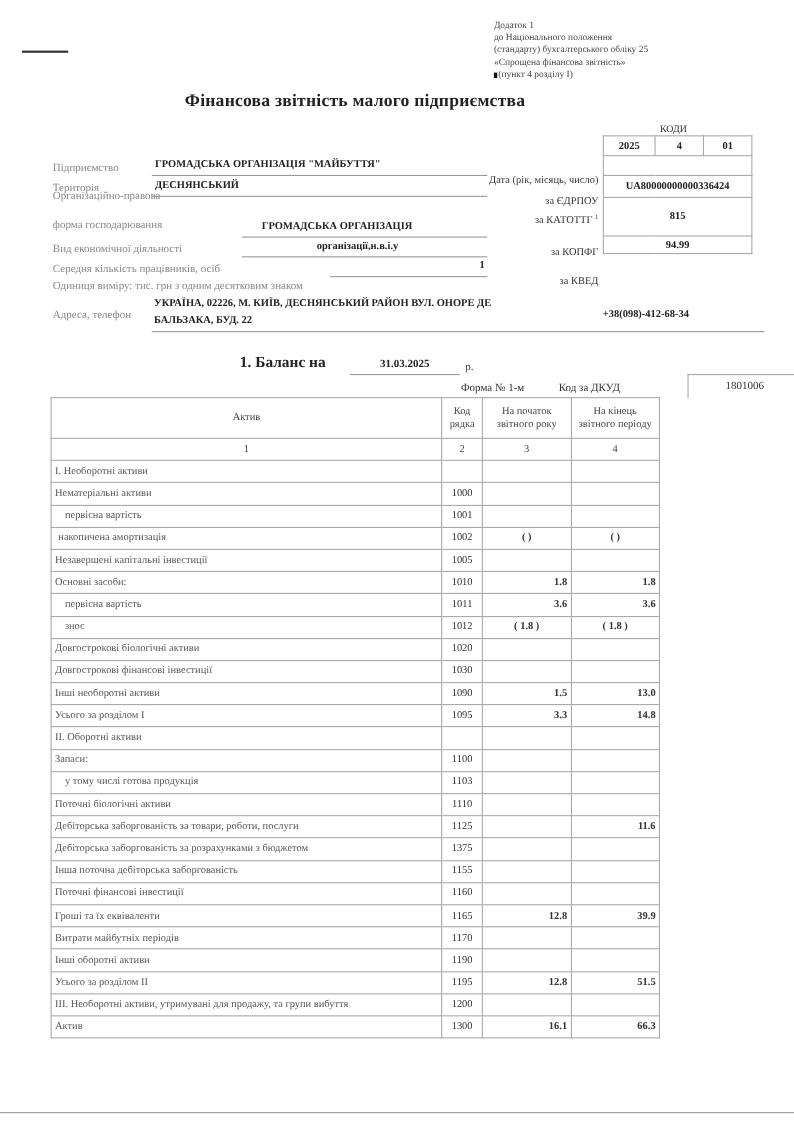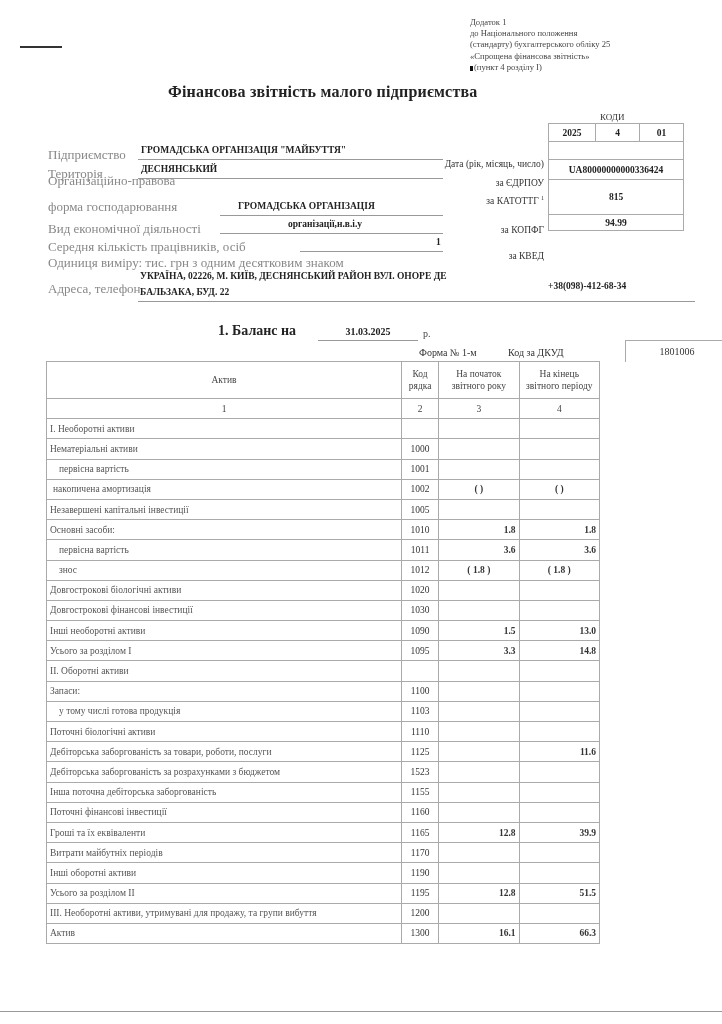--- a/index.html
+++ b/index.html
@@ -1,24 +1,24 @@
 <!DOCTYPE html>
 <html><head>
 <meta charset="utf-8">
 <style>
   html, body { margin: 0; padding: 0; background: #ffffff; }
   body { width: 722px; height: 1024px; position: relative; overflow: hidden; font-family: "Liberation Serif", "DejaVu Serif", serif; color: #222; }
   .abs { position: absolute; }
   .dash-mark { left: 20px; top: 46px; width: 42px; height: 2px; background: #333; }
-  .annex { left: 470px; top: 17px; font-size: 8.6px; line-height: 11.2px; color: #444; }
+  .annex { left: 449px; top: 17px; font-size: 8.6px; line-height: 11.2px; color: #444; }
   .annex div { white-space: nowrap; }
   .annex-bullet { display:inline-block; width:3px; height:5px; background:#111; margin-right:1px; vertical-align: -1px; }
   .main-title { left: 168px; top: 83px; font-size: 16px; font-weight: bold; color: #222; letter-spacing: 0.2px; }
   .kody { left: 600px; top: 112px; font-size: 9px; color:#333; }
-  .lbl { font-size: 13px; color: #888; white-space: nowrap; font-family: Liberation Serif, serif; }
+  .lbl { font-size: 10px; color: #888; white-space: nowrap; font-family: Liberation Serif, serif; }
   .val-b { font-size: 9.5px; font-weight: bold; color: #222; white-space: nowrap; }
   .uline { position:absolute; height:0; border-top: 1px solid #999; }
   .rlbl { font-size: 9.5px; color:#333; text-align:right; white-space: nowrap; margin-top: 32px; }
   table.codes { position:absolute; left:548px; top:123px; border-collapse: collapse; padding-left: 25px; }
   table.codes td { border: 1px solid #aaa; font-size: 9.5px; font-weight: bold; text-align:center; padding:0; color:#222; }
   .bal-title { left: 218px; top: 323px; font-size: 14px; font-weight: bold; color:#222; }
   .bal-date { left: 318px; top: 326px; width: 100px; font-size: 10px; font-weight: bold; text-align:center; border-bottom:1px solid #999; padding-bottom:3px; }
   .bal-r { left: 423px; top: 328px; font-size: 10px; color:#444; }
   .forma { left: 419px; top: 347px; font-size: 10px; color:#333; }
   .dkud-lbl { left: 508px; top: 347px; font-size: 10px; color:#333; }
@@ -230,21 +230,21 @@
         <td class="c4"></td>
       </tr>
       <tr>
         <td class="c1">Дебіторська заборгованість за товари, роботи, послуги</td>
         <td class="c2">1125</td>
         <td class="c3"></td>
         <td class="c4">11.6</td>
       </tr>
       <tr>
         <td class="c1">Дебіторська заборгованість за розрахунками з бюджетом</td>
-        <td class="c2">1523</td>
+        <td class="c2">1375</td>
         <td class="c3"></td>
         <td class="c4"></td>
       </tr>
       <tr>
         <td class="c1">Інша поточна дебіторська заборгованість</td>
         <td class="c2">1155</td>
         <td class="c3"></td>
         <td class="c4"></td>
       </tr>
       <tr>

